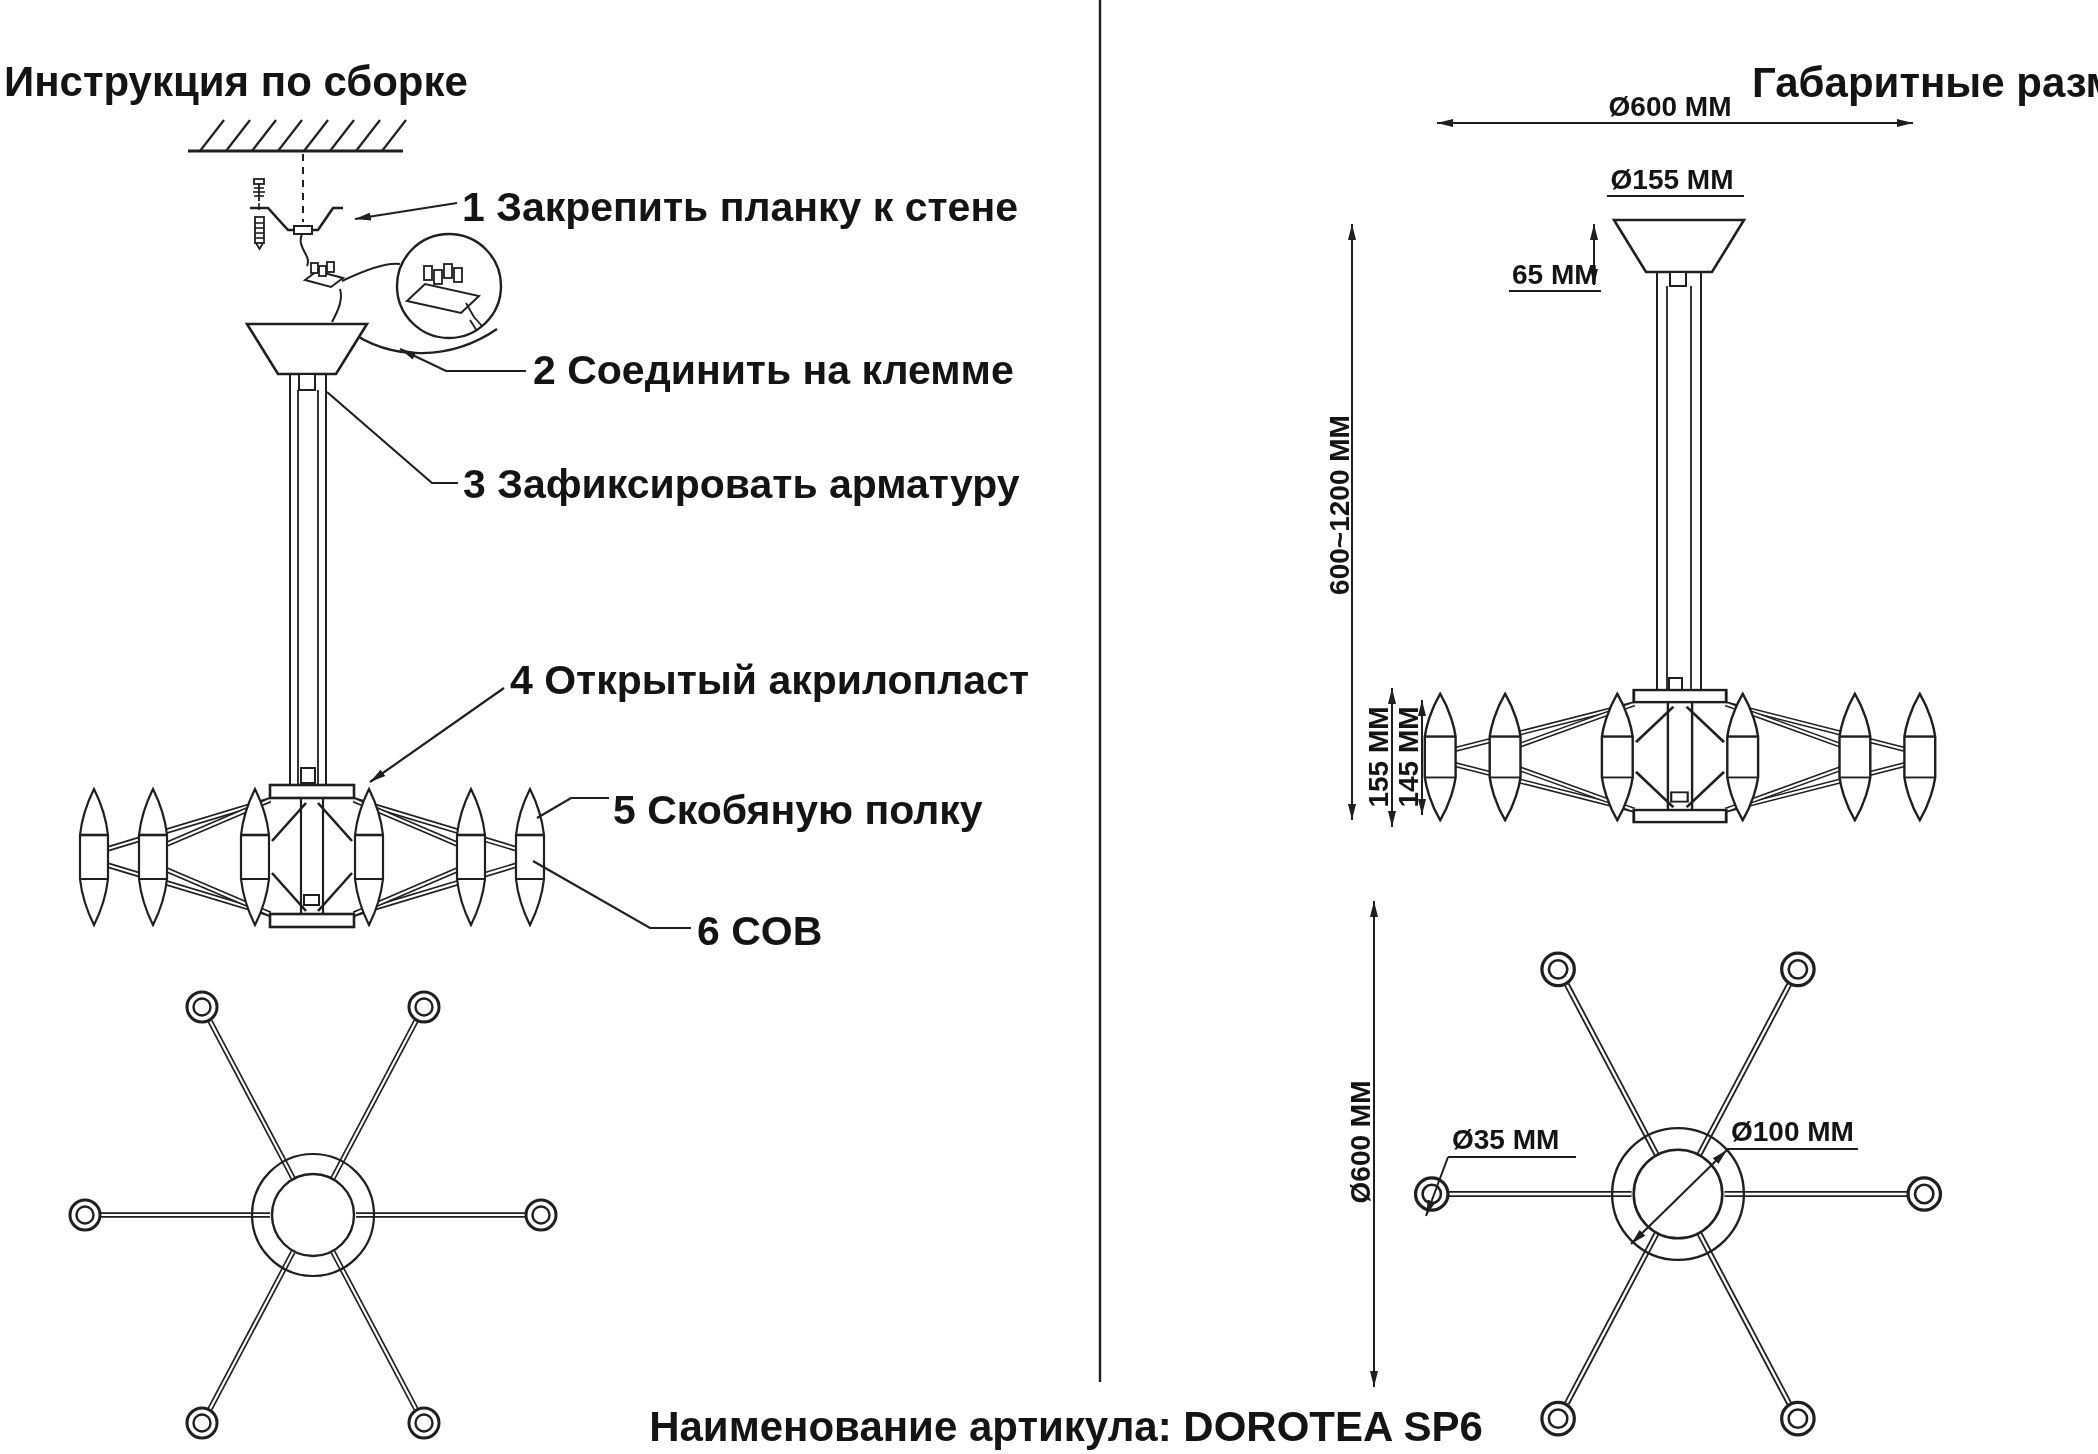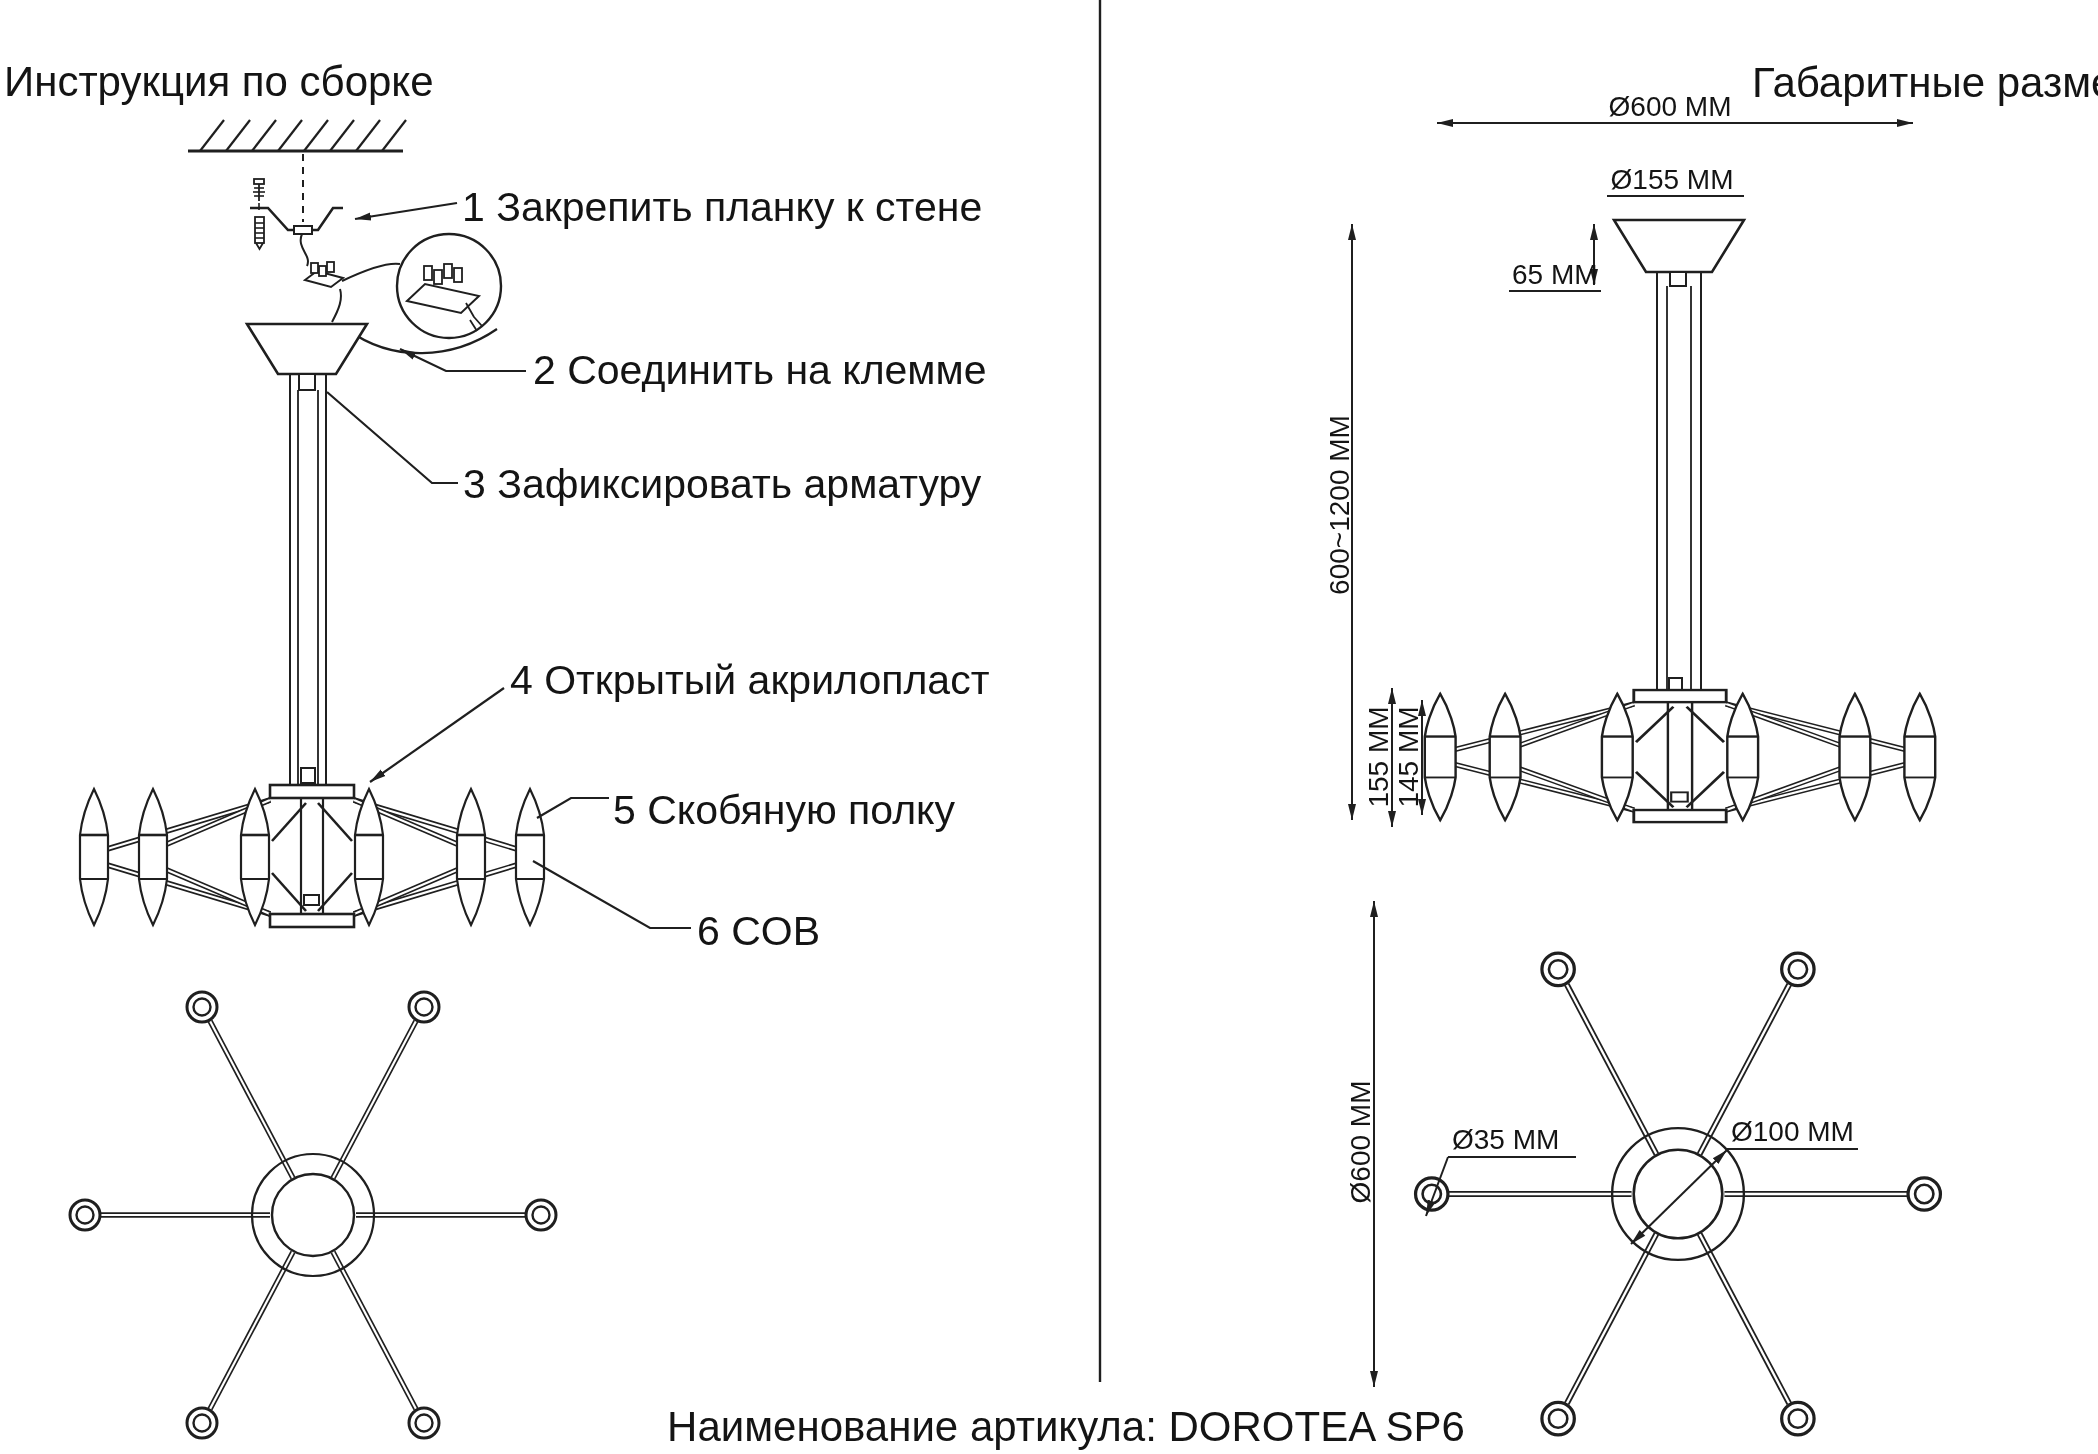--- a/index.html
+++ b/index.html
@@ -1,17 +1,17 @@
 <!DOCTYPE html>
 <html><head>
 <meta charset="utf-8">
 <style>
   html,body{margin:0;padding:0;background:#fff;}
   #canvas{position:relative;width:2098px;height:1454px;background:#fff;overflow:hidden;
-          font-family:"Liberation Sans",sans-serif;}
+          font-family:"Liberation Sans",sans-serif;font-weight:bold;}
   svg{position:absolute;left:0;top:0;}
   
   .ln{stroke:#1f1f1f;fill:none;stroke-linecap:butt;stroke-linejoin:miter;}
   .s16{stroke-width:1.6;} .s18{stroke-width:1.8;} .s2{stroke-width:2;}
   .s22{stroke-width:2.2;} .s24{stroke-width:2.4;} .s26{stroke-width:2.6;}
   .s3{stroke-width:3;} .dbl{stroke-width:5.5;}
   .wov{stroke:#ffffff;fill:none;stroke-width:2.2;}
   .fw{fill:#ffffff;} .fn{fill:none;}
   .dash{stroke-dasharray:7 6;}
   

